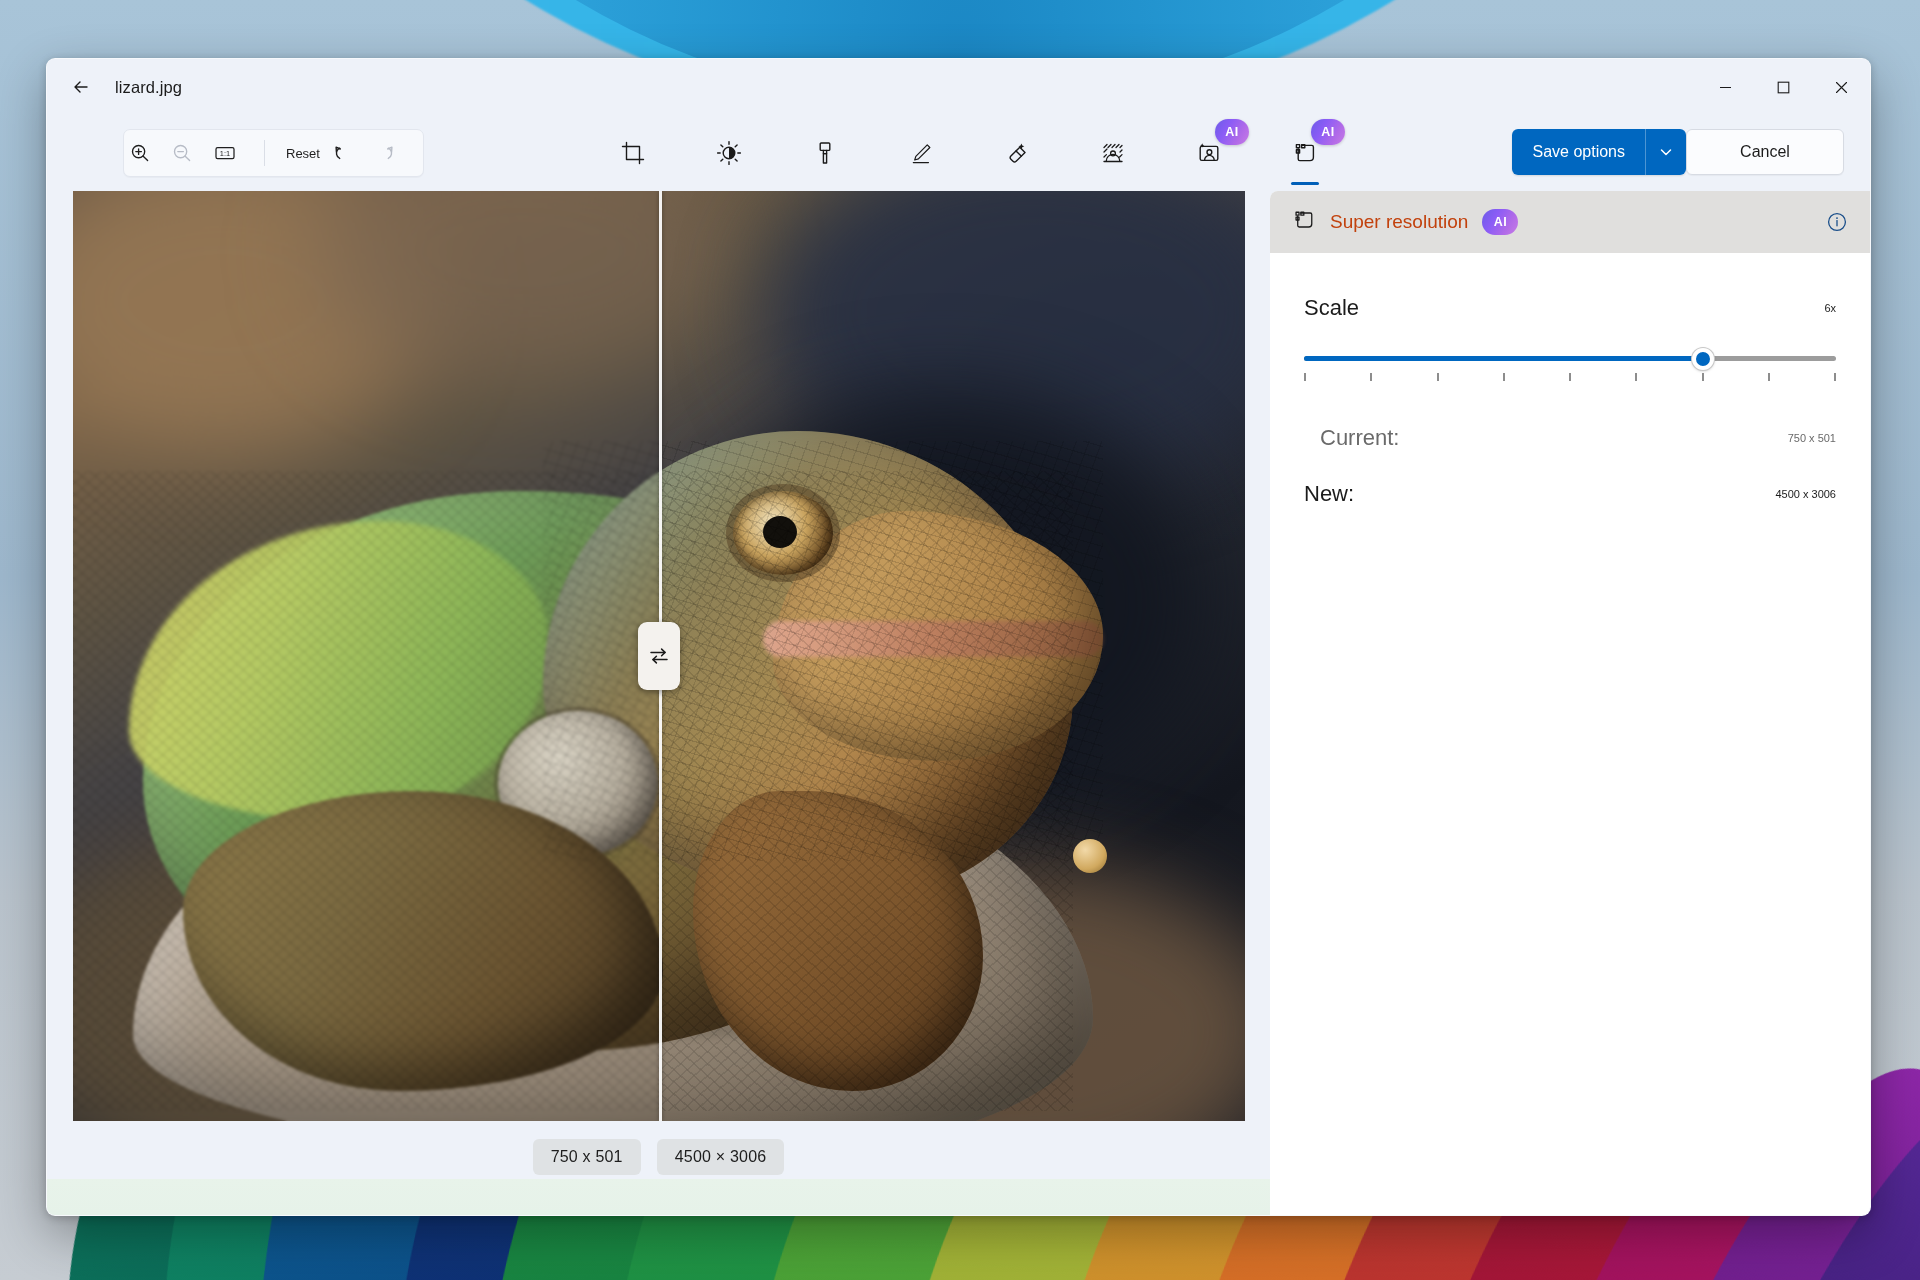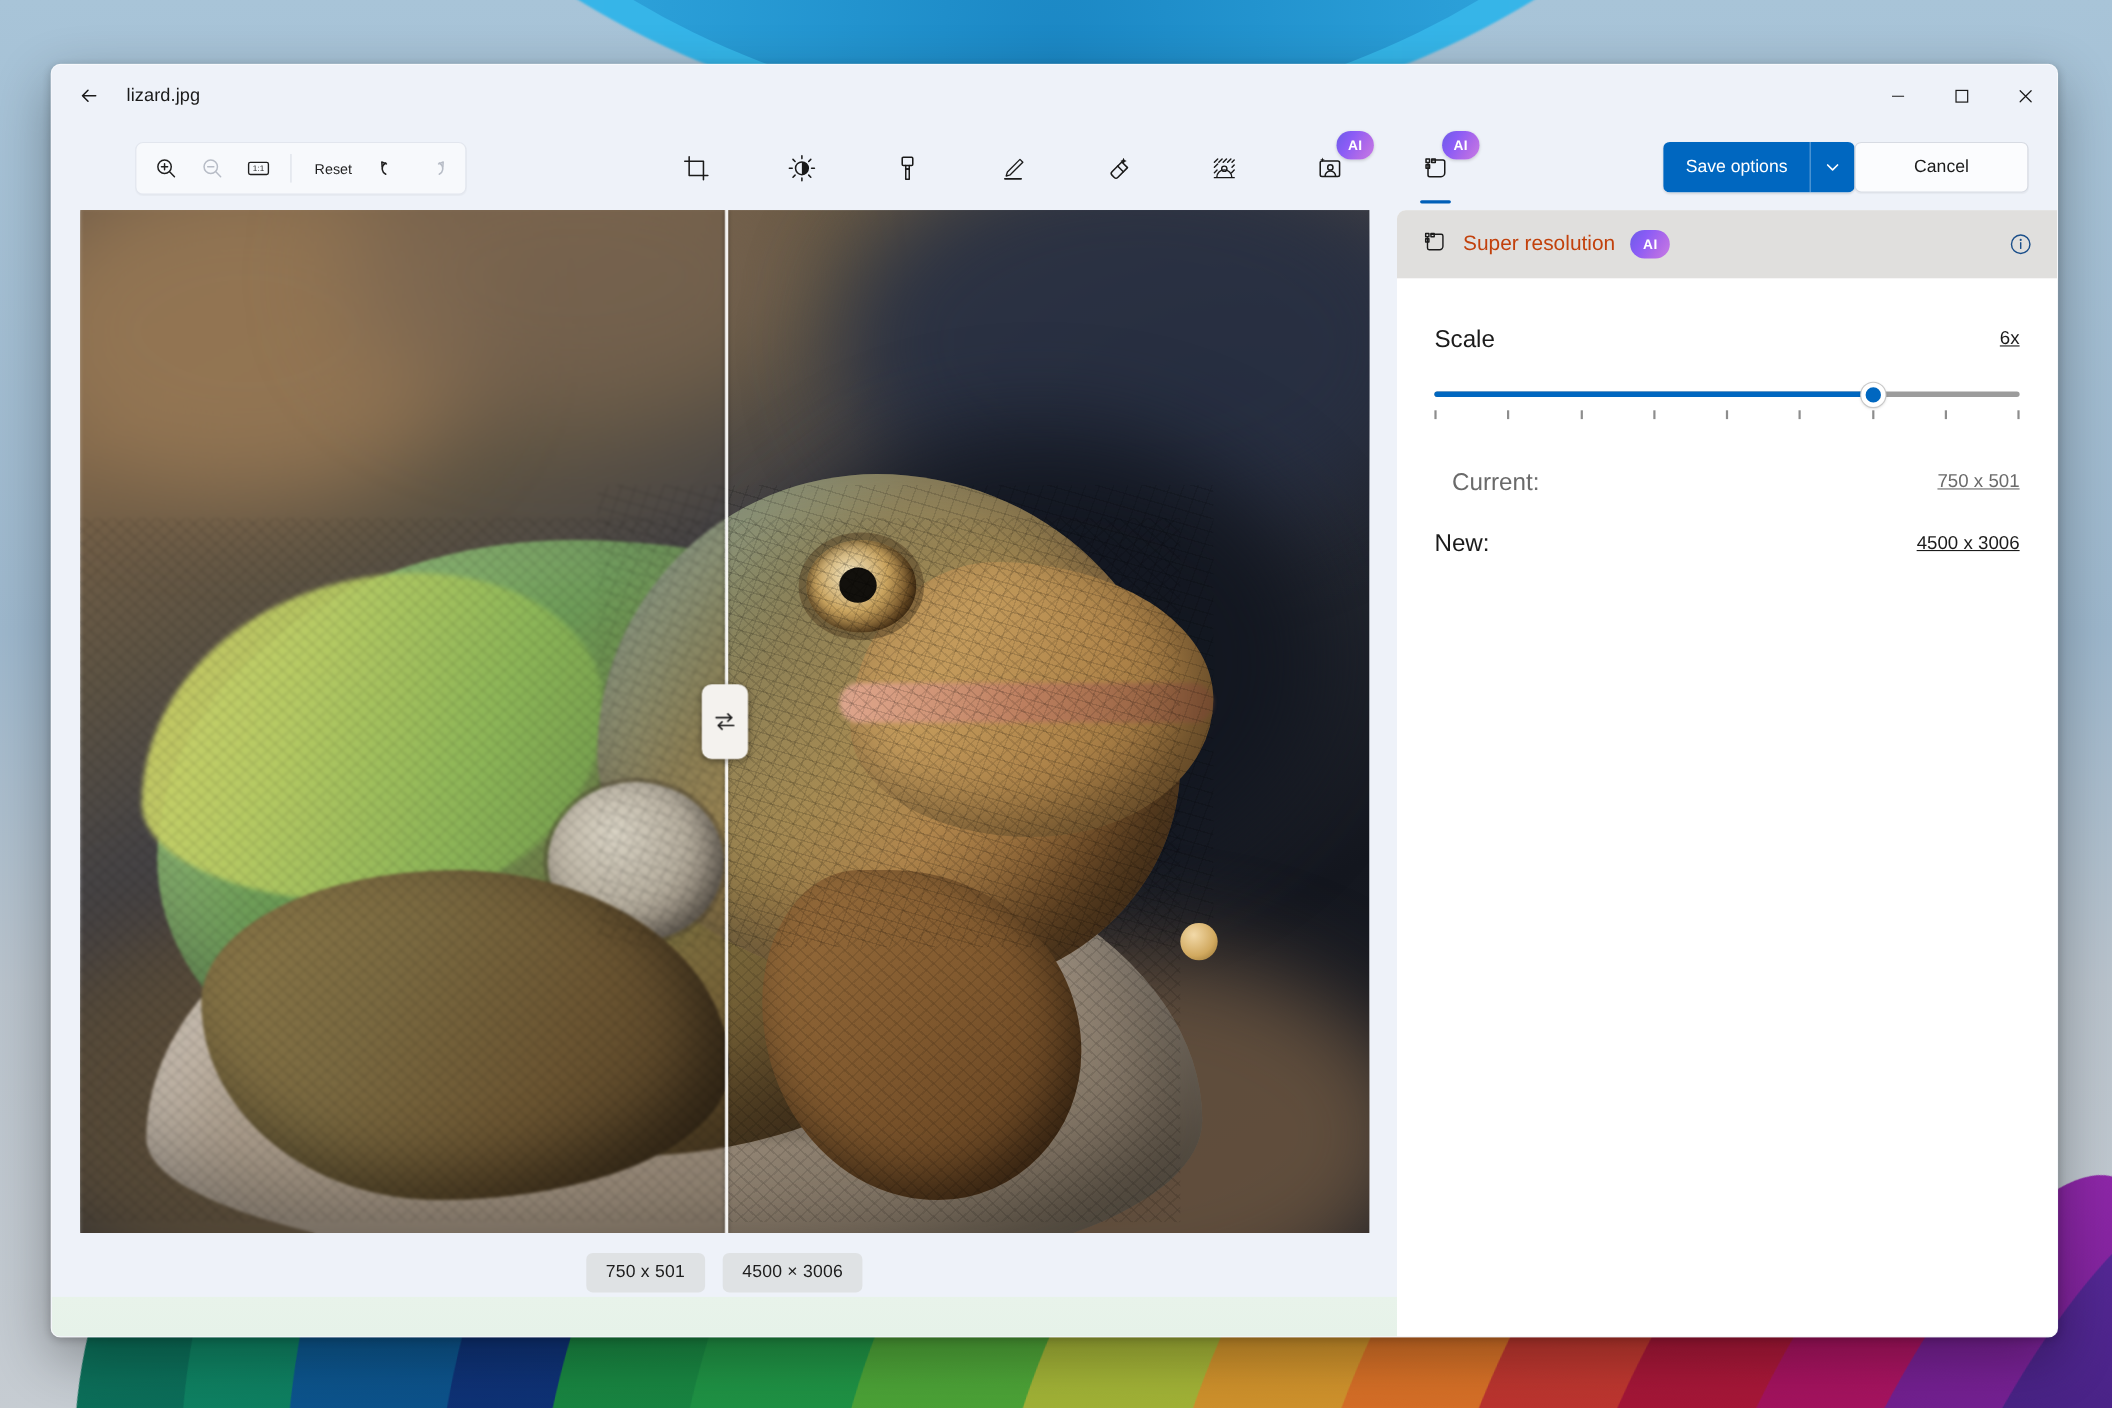--- a/index.html
+++ b/index.html
@@ -120,21 +120,21 @@
     display: flex;
     align-items: center;
     background: #f7f9fc;
     border: 1px solid #e2e6ee;
     border-radius: 7px;
     padding: 0 6px;
     box-shadow: 0 1px 1px rgba(0,0,0,0.03);
   }
   .zbtn {
     width: 42px; height: 38px;
-    display: flex; align-items: center; justify-content: center;
+    display: flex; align-items: center; 
     border-radius: 5px;
     cursor: pointer;
     color: #1f1f1f;
   }
   .zbtn.disabled { color: #b7bcc6; cursor: default; }
   .zdiv {
     width: 1px; height: 26px;
     background: #dadee6;
     margin: 0 8px;
   }
@@ -358,21 +358,21 @@
   .ph-spacer { flex: 1; }
   #info-icon { cursor: pointer; display: flex; }
 
   #panel-content { padding: 42px 34px 0 34px; }
   .row {
     display: flex;
     align-items: center;
     justify-content: space-between;
   }
   .row-label { font-size: 22px; color: #1b1b1b; }
-  .row-value { font-size: 17px; color: #1b1b1b; text-decoration: underline; }
+  .row-value { font-size: 11px; color: #1b1b1b; }
   .row-label.muted, .row-value.muted { color: #6a6a6a; margin-left: 16px; }
 
   #slider-wrap {
     margin-top: 24px;
     position: relative;
     height: 44px;
   }
   #slider-track {
     position: absolute;
     top: 11px;

